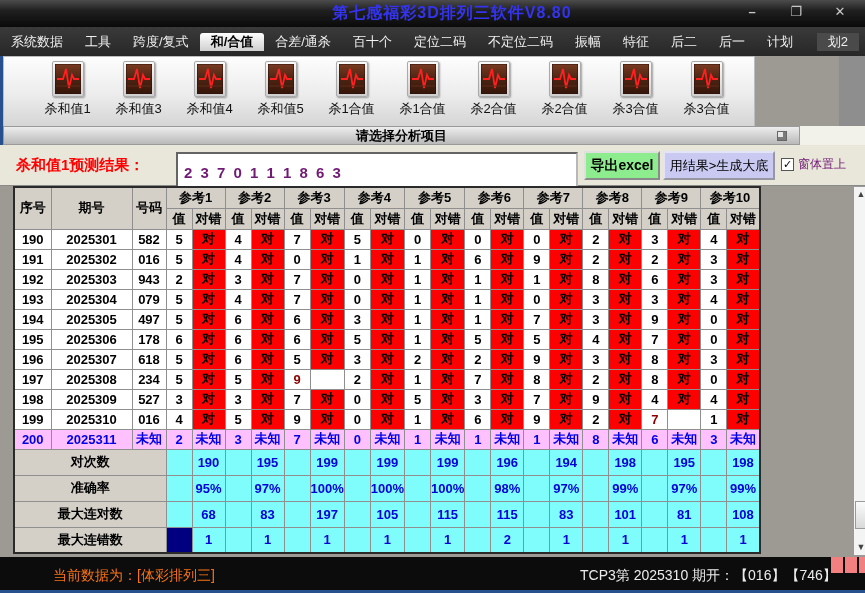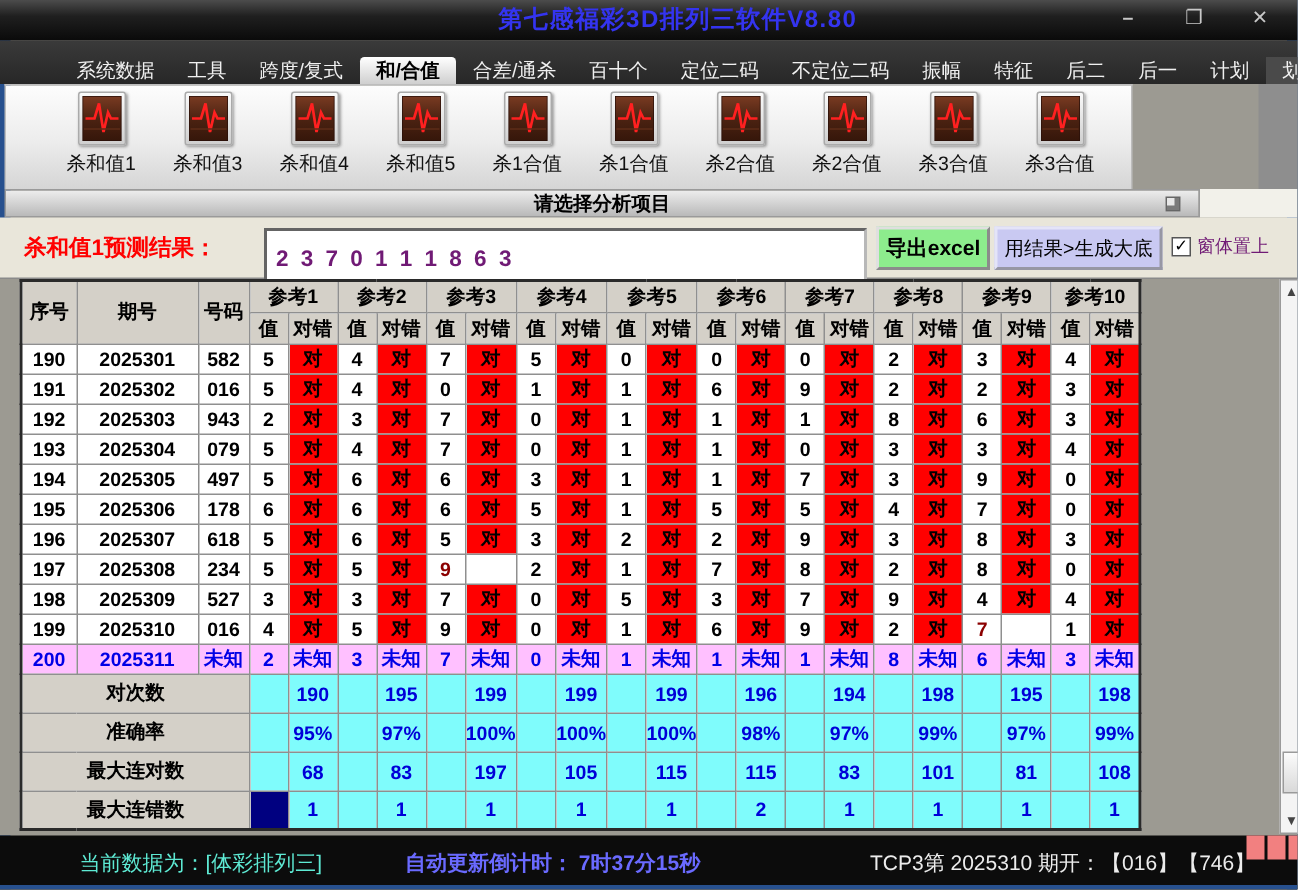--- a/index.html
+++ b/index.html
@@ -11,22 +11,22 @@
   
   #titlebar { position:absolute; left:-7px; top:0; width:865px; height:27px;
     background:linear-gradient(180deg,#4c4c4c 0%,#1f1f1f 40%,#0a0a0a 100%);
     display:flex; align-items:center; justify-content:center;padding-left:39px; }
   #title { color:#3434f0; font-size:16px; font-weight:bold; letter-spacing:1px; }
   .winbtns { position:absolute; right:14px; top:4px; display:flex; gap:22px; }
   .winbtn { color:#c8c8c8; font-size:13px; font-weight:bold; width:22px; text-align:center; cursor:default; }
 
   
   #menubar { position:absolute; left:-7px; top:27px; width:865px; height:29px;
-    background:linear-gradient(180deg,#3a3a3a,#272727); display:flex; align-items:flex-end;
-    padding-left:40px; }
+    background:linear-gradient(180deg,#3a3a3a,#272727); display:flex; align-items:center;
+    }
   .menu-item { color:#f0f0f0; font-size:13px; padding:0 11px; display:flex; align-items:center; white-space:nowrap; }
   .menu-item.selected { background:linear-gradient(180deg,#ffffff,#e2e2e2 60%,#cfcfcf);
     color:#000; border-radius:3px 3px 0 0; font-weight:bold; }
   .menu-item.pushed-right { margin-left:auto; margin-right:6px; background:#4a4a4a; }
 
   
   #toolbar { position:absolute; left:-4px; top:56px; width:752px; height:70px;
     background:linear-gradient(180deg,#fdfdfd,#ececec 55%,#d5d5d5);
     border:1px solid #bdbdbd; border-bottom:none; display:flex; padding:4px 0 0 28px; }
   .tool-btn { width:71px; display:flex; flex-direction:column; align-items:center; cursor:default; }
@@ -79,21 +79,21 @@
   #vscroll { position:absolute; left:853px; top:0; width:16px; height:370px;
     background:#f4f4f4; border:1px solid #9a9a9a; }
   .scr-arrow { position:absolute; left:0; width:14px; text-align:center; font-size:9px; color:#444; }
   #scr-up { top:2px; } #scr-down { bottom:3px; }
   #scr-thumb { position:absolute; left:1px; top:314px; width:12px; height:28px;
     background:linear-gradient(180deg,#fbfbfb,#d9d9d9); border:1px solid #9a9a9a; }
 
   
   #statusbar { position:absolute; left:-7px; top:557px; width:865px; height:36px;
     background:#0c0c0c; border-bottom:3px solid #27508e; }
-  #status-left { position:absolute; left:53px; top:10px; color:#5eead4; font-size:14px; }
+  #status-left { position:absolute; left:53px; top:10px; color:#f97316; font-size:14px; }
   #status-center { position:absolute; left:270px; top:10px; color:#6a6aff; font-size:14px; font-weight:bold; }
   #status-right { position:absolute; left:580px; top:10px; color:#ececec; font-size:14px; }
   .ind-sq { position:absolute; top:0; width:12px; height:16px; background:#f28080; }
 </style>
 </head>
 <body>
 
 <div id="window">
 
   <div id="titlebar">
@@ -731,23 +731,19 @@
     </table>
     <div id="vscroll">
       <span class="scr-arrow" id="scr-up">▲</span>
       <span id="scr-thumb"></span>
       <span class="scr-arrow" id="scr-down">▼</span>
     </div>
   </div>
 
   <div id="statusbar">
     <span id="status-left">当前数据为：[体彩排列三]</span>
-    <span id="status-center">
-      <span>自动更新倒计时：</span>
-      <span>7时37分15秒</span>
-    </span>
     <span id="status-right">TCP3第 2025310 期开：【016】【746】</span>
     <span class="ind-sq" style="left:831px"></span>
     <span class="ind-sq" style="left:845px"></span>
     <span class="ind-sq" style="left:859px"></span>
   </div>
 
 </div>
 
 </body></html>

